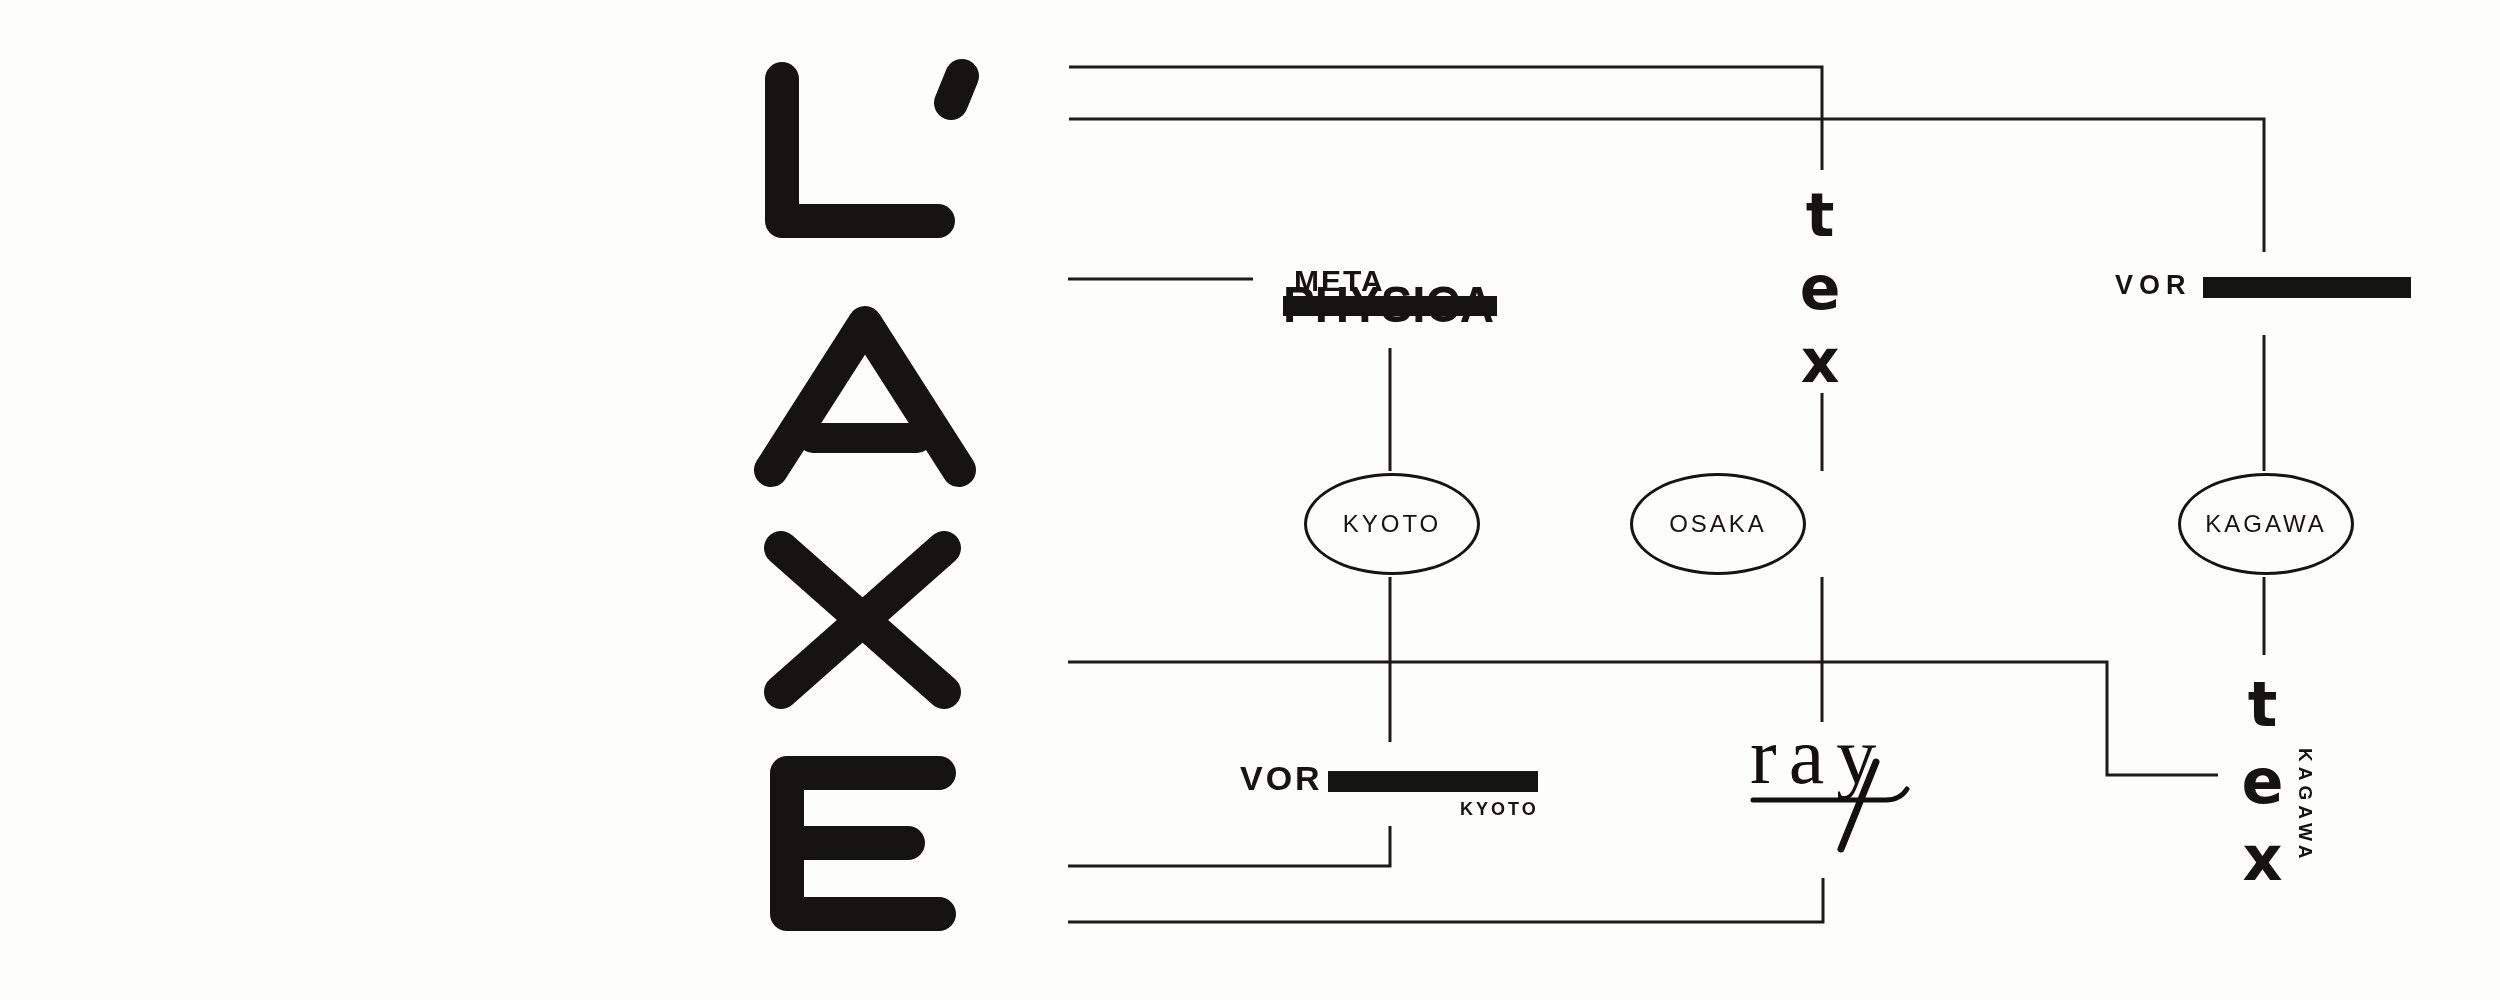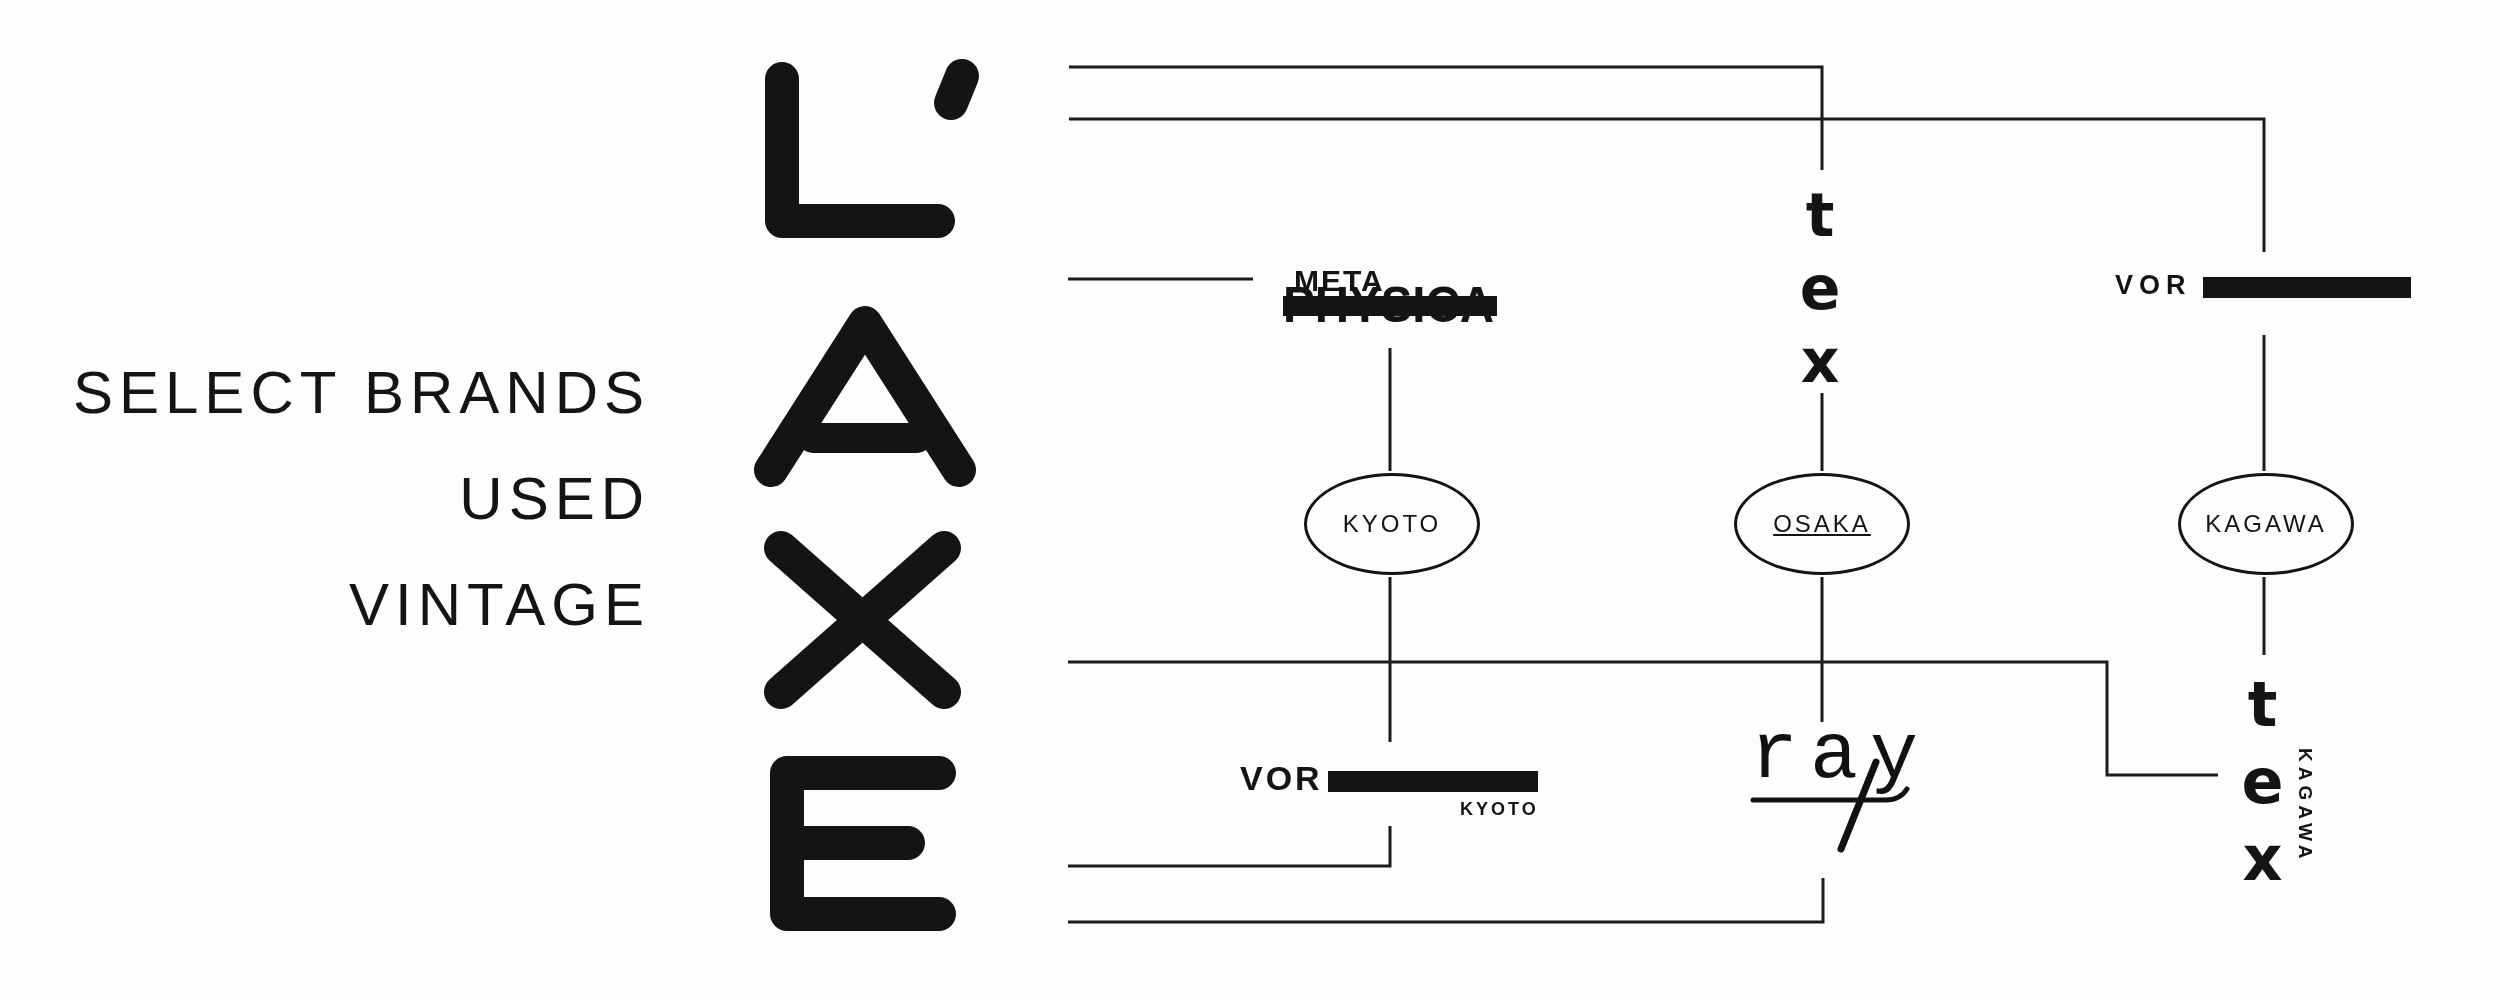--- a/index.html
+++ b/index.html
@@ -32,25 +32,25 @@
   .vor-word-bottom{left:1240px;top:761px;font-size:34px;font-weight:700;letter-spacing:3px;line-height:1;}
   .vor-bar-bottom{left:1328px;top:771px;width:210px;height:21px;background:#161412;}
   .vor-kyoto-sub{left:1460px;top:800px;width:77px;text-align:right;font-size:18px;font-weight:700;
                  letter-spacing:3px;line-height:1;}
 
   
   .store{width:176px;height:102px;border:3px solid #161412;border-radius:50%;background:#fdfdfc;
          display:flex;align-items:center;justify-content:center;font-size:24px;letter-spacing:3px;
          color:#161412;box-sizing:border-box;}
   .store-kyoto{left:1304px;top:473px;}
-  .store-osaka{left:1734px;top:473px;text-decoration:underline;}
+  .store-osaka{left:1630px;top:473px;}
   .store-kagawa{left:2178px;top:473px;}
 
   
-  .ray{left:1750px;top:716px;font-family:Liberation Mono, monospace;font-size:80px;font-weight:400;
+  .ray{left:1750px;top:716px;font-family:Liberation Serif, serif;font-size:80px;font-weight:400;
        letter-spacing:12px;line-height:1;color:#131110;}
 </style>
 </head>
 <body>
 
 <div id="stage">
 
   <svg class="layer" viewBox="0 0 2500 1000" fill="none" stroke="#1d1b1a" stroke-width="3">
     <polyline points="1069,67 1822,67 1822,170"></polyline>
     <polyline points="1069,119 2264,119 2264,252"></polyline>
@@ -74,25 +74,20 @@
 
   <svg class="layer" role="img" viewBox="0 0 2500 1000" fill="none" stroke="#161412" stroke-width="34" stroke-linecap="round" stroke-linejoin="round" aria-label="L'AXE">
     <path d="M782 79 L782 221 L938 221"></path>
     <path d="M962 76 L951 103"></path>
     <path d="M771 470 L865 323 L959 470"></path>
     <path stroke-width="30" d="M813 438 L917 438"></path>
     <path d="M781 548 L944 692 M944 548 L781 692"></path>
     <path d="M939 773 L787 773 L787 914 L939 914 M787 843 L908 843"></path>
   </svg>
 
-  <div class="abs tagline">
-    <div>SELECT BRANDS</div>
-    <div>USED</div>
-    <div>VINTAGE</div>
-  </div>
 
   <div>
     <div class="abs meta-top">META</div>
     <div class="abs meta-bottom">PHYSICA</div>
     <div class="abs meta-strike"></div>
   </div>
 
   <div class="abs tex tex-top">tex</div>
 
   <div>

